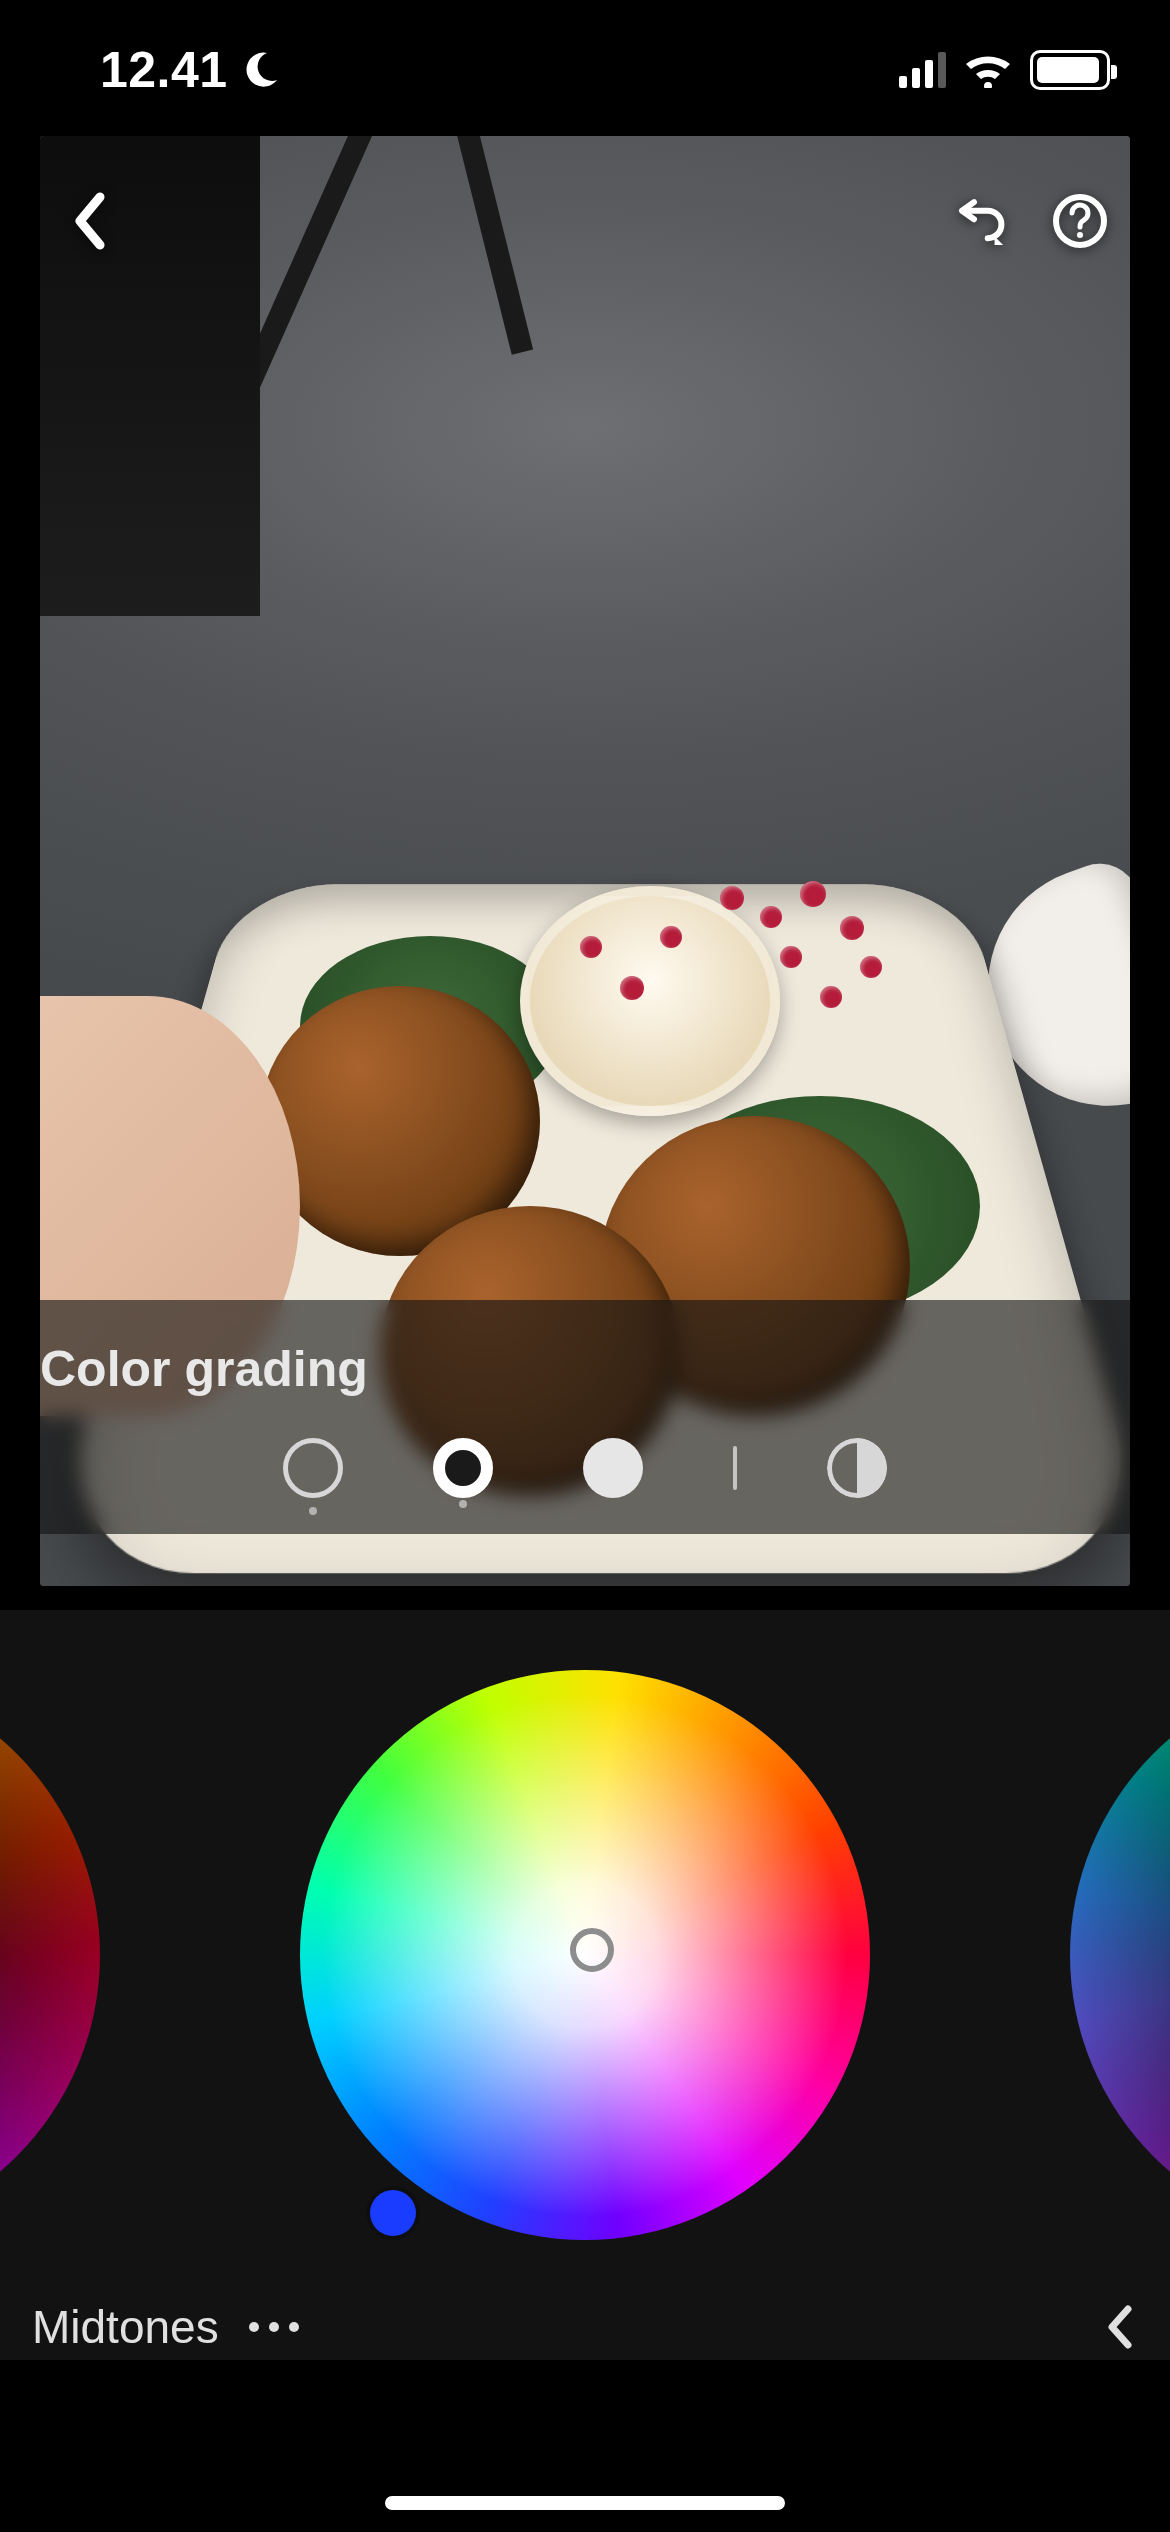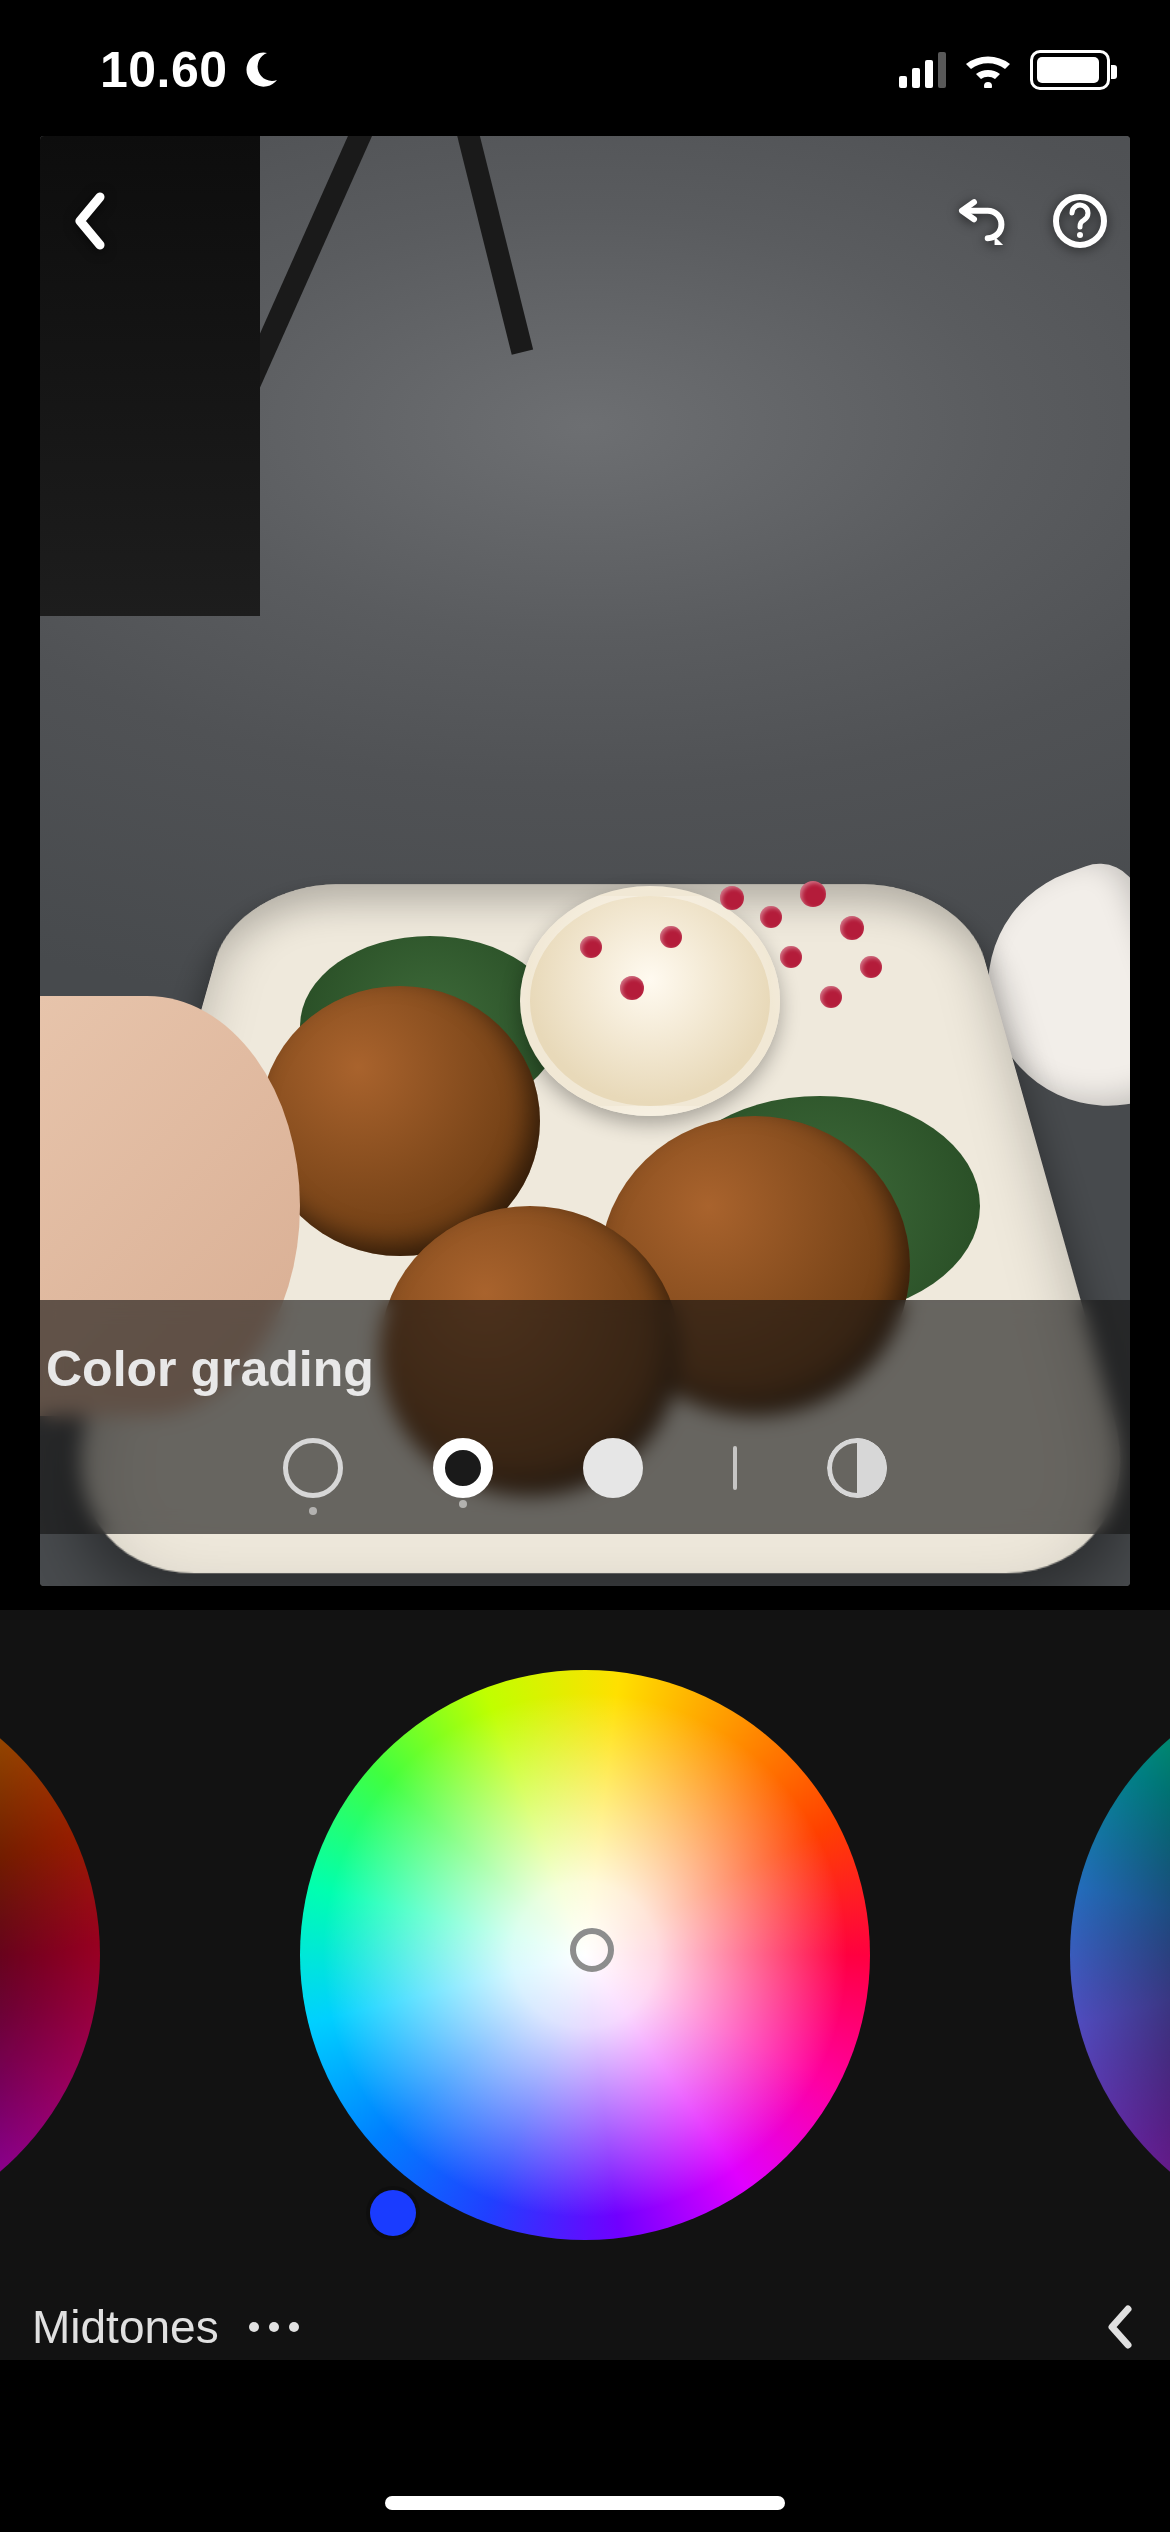--- a/index.html
+++ b/index.html
@@ -39,21 +39,21 @@
   .pom { position:absolute; border-radius:50%; background:#b41c3a; box-shadow: inset 2px 2px 4px rgba(255,255,255,0.4);}
   .greens { position:absolute; background: radial-gradient(circle, #3e6b3a, #264a23); border-radius:50%; }
 
   
   .top-actions { position:absolute; left:40px; top:176px; width:1090px; height:90px; display:flex; align-items:center; justify-content:space-between; padding:0 20px; z-index:50;}
   .top-right { display:flex; align-items:center; gap:40px; }
   .icon-btn { width:60px; height:60px; display:flex; align-items:center; justify-content:center; filter: drop-shadow(0 2px 6px rgba(0,0,0,0.6)); }
 
   
   .control-overlay { position:absolute; left:40px; top:1300px; width:1090px; background: rgba(20,20,20,0.62); backdrop-filter: blur(10px); padding-bottom:18px;}
-  .overlay-header { display:flex; align-items:center; justify-content:space-between; padding: 40px 40px 40px 6px; }
+  .overlay-header { display:flex; align-items:center; justify-content:space-between; padding: 40px 40px 40px 0; }
   .panel-title { font-size:50px; font-weight:600; color:#e8e8e8; }
   .done-btn { border:3px solid #c7c7c7; color:#dcdcdc; font-size:46px; font-weight:500; padding:18px 54px; border-radius:999px; background:transparent; }
 
   .mode-row { display:flex; align-items:center; justify-content:center; gap:90px; padding: 0 0 18px; }
   .mode { width:60px; height:60px; border-radius:50%; display:flex; align-items:center; justify-content:center; position:relative; }
   .mode .dot-below { position:absolute; bottom:-22px; left:50%; transform:translateX(-50%); width:8px; height:8px; border-radius:50%; background:rgba(255,255,255,0.5);}
   .ring-thin { border:5px solid #d7d7d7; }
   .ring-thick { border:12px solid #fff; background:#1a1a1a; }
   .filled { background:#e6e6e6; }
   .vert-div { width:4px; height:44px; background:rgba(230,230,230,0.75); border-radius:2px; }
@@ -87,21 +87,21 @@
 
   svg { display:block; }
 </style>
 </head>
 <body>
 
 <div class="screen">
 
   <div class="status-bar">
     <div class="status-left">
-      <span class="status-time">10.60</span>
+      <span class="status-time">12.41</span>
       <span class="moon">
         <svg viewBox="0 0 40 40">
             <path d="M27 3a17 17 0 1 0 10 27 14 14 0 0 1-10-27z" fill="#fff"></path>
           </svg>
       </span>
     </div>
     <div class="status-right">
       <span class="signal-bars">
         <span></span>
           <span></span>

